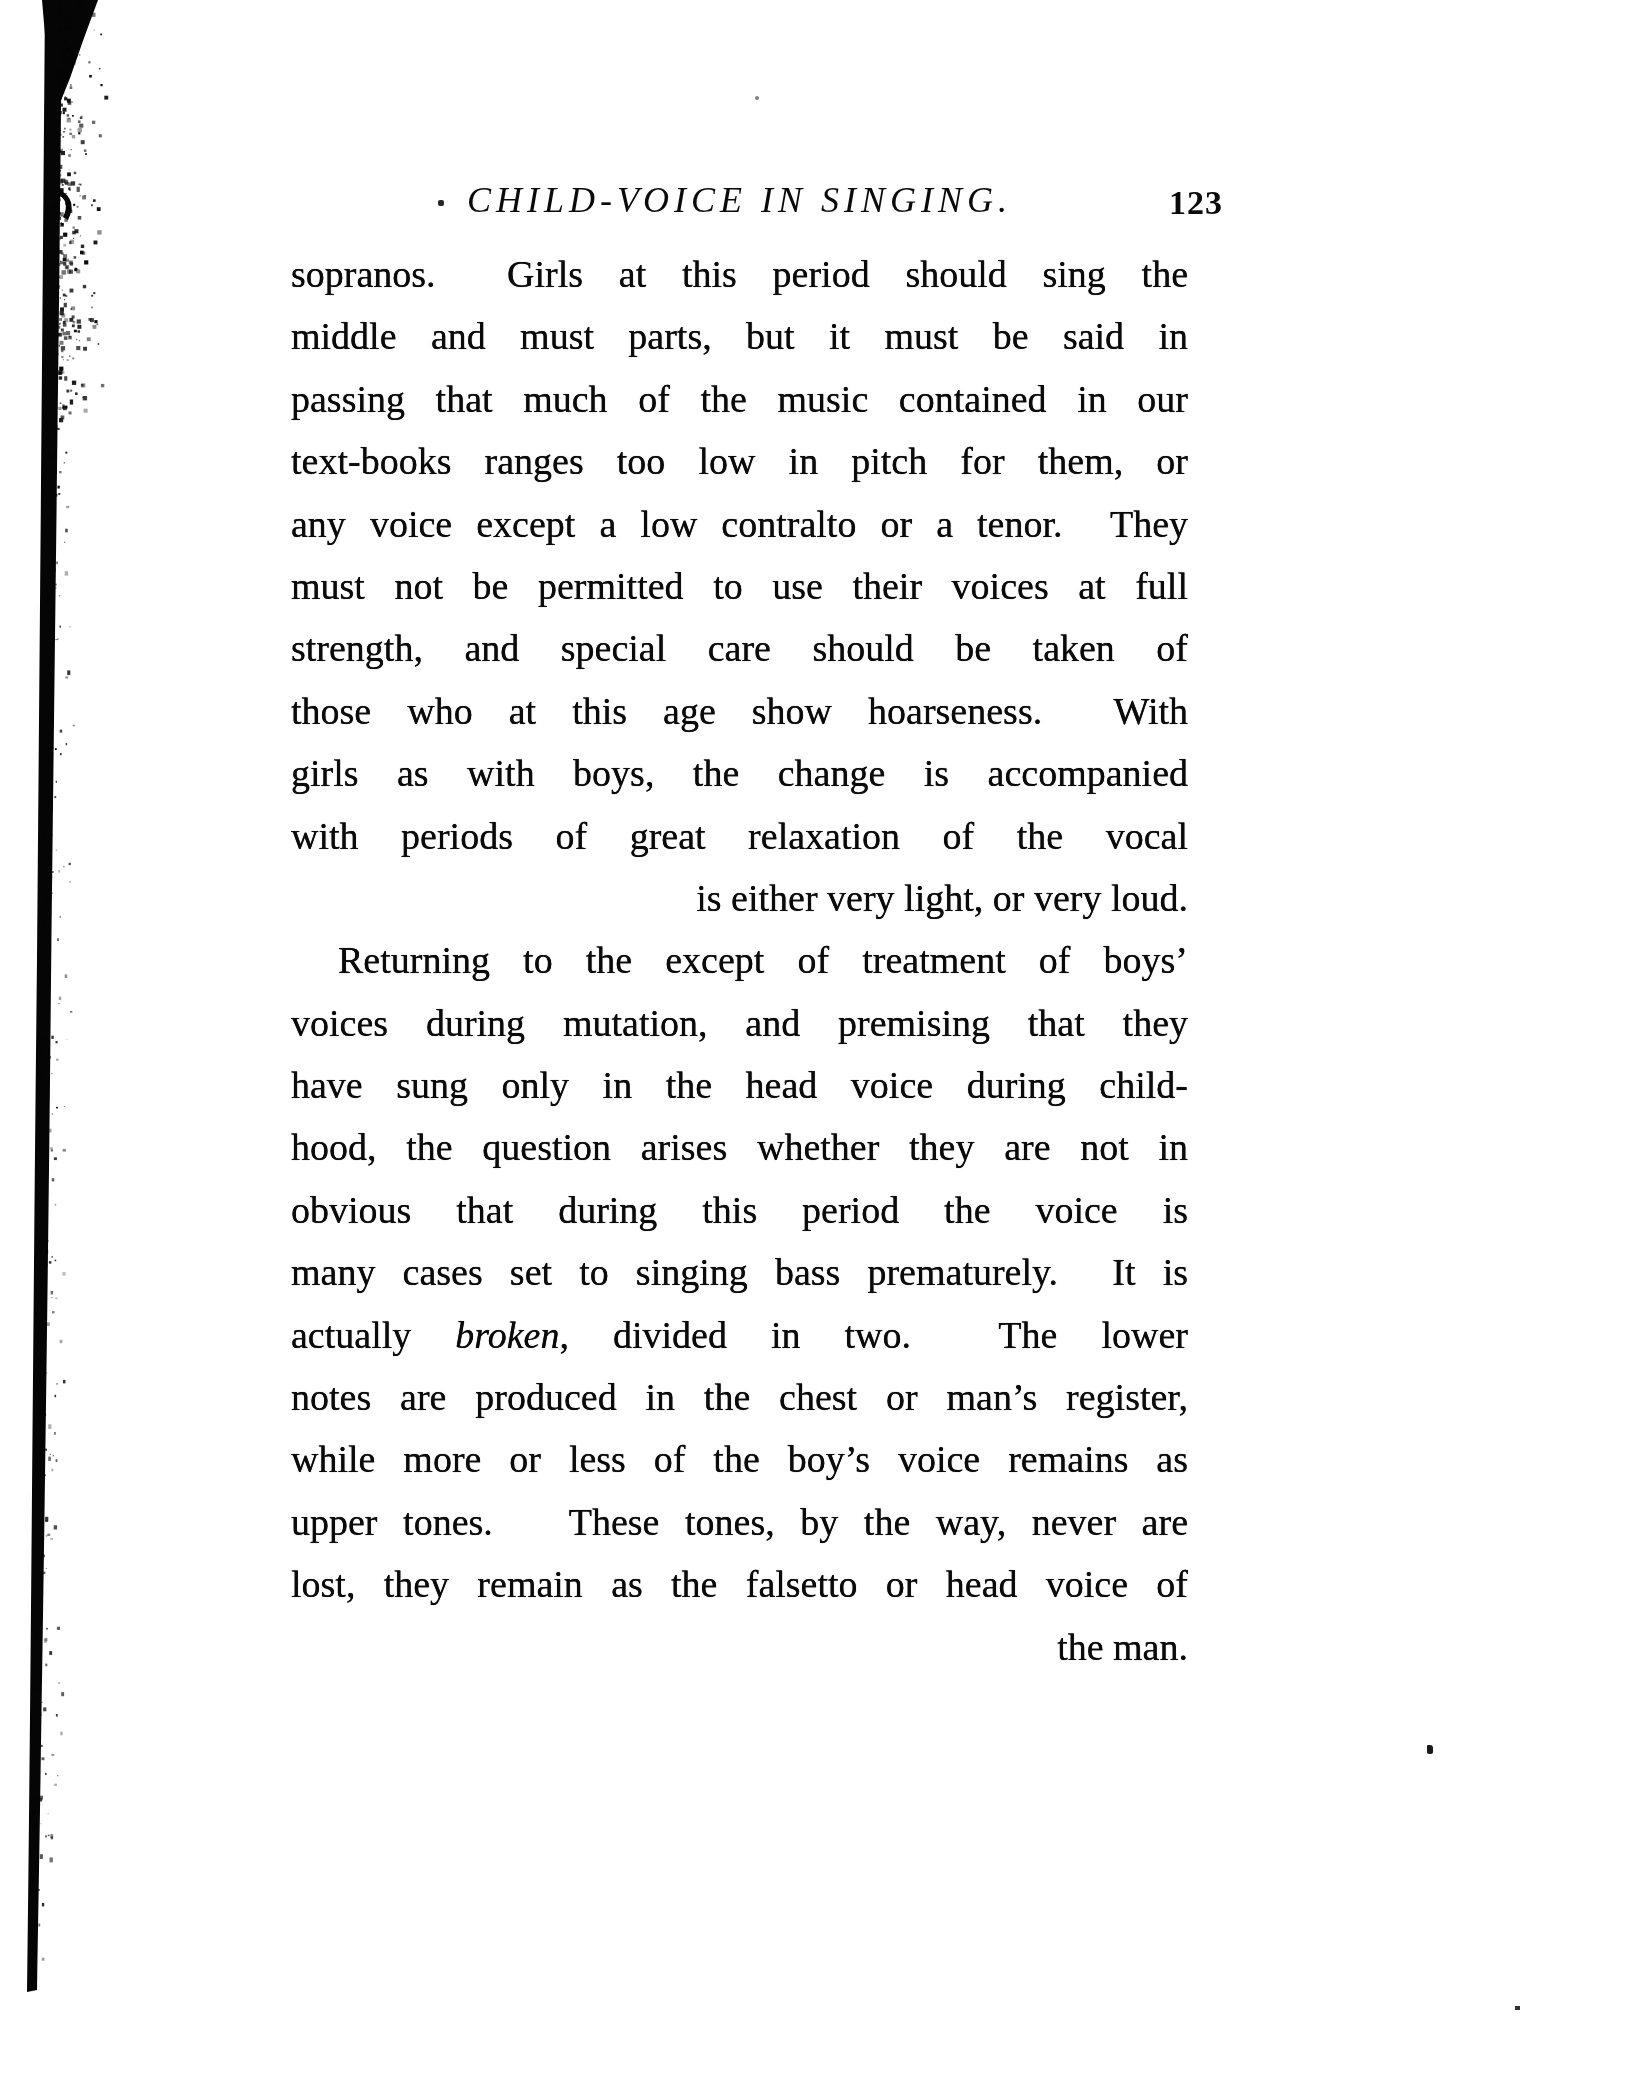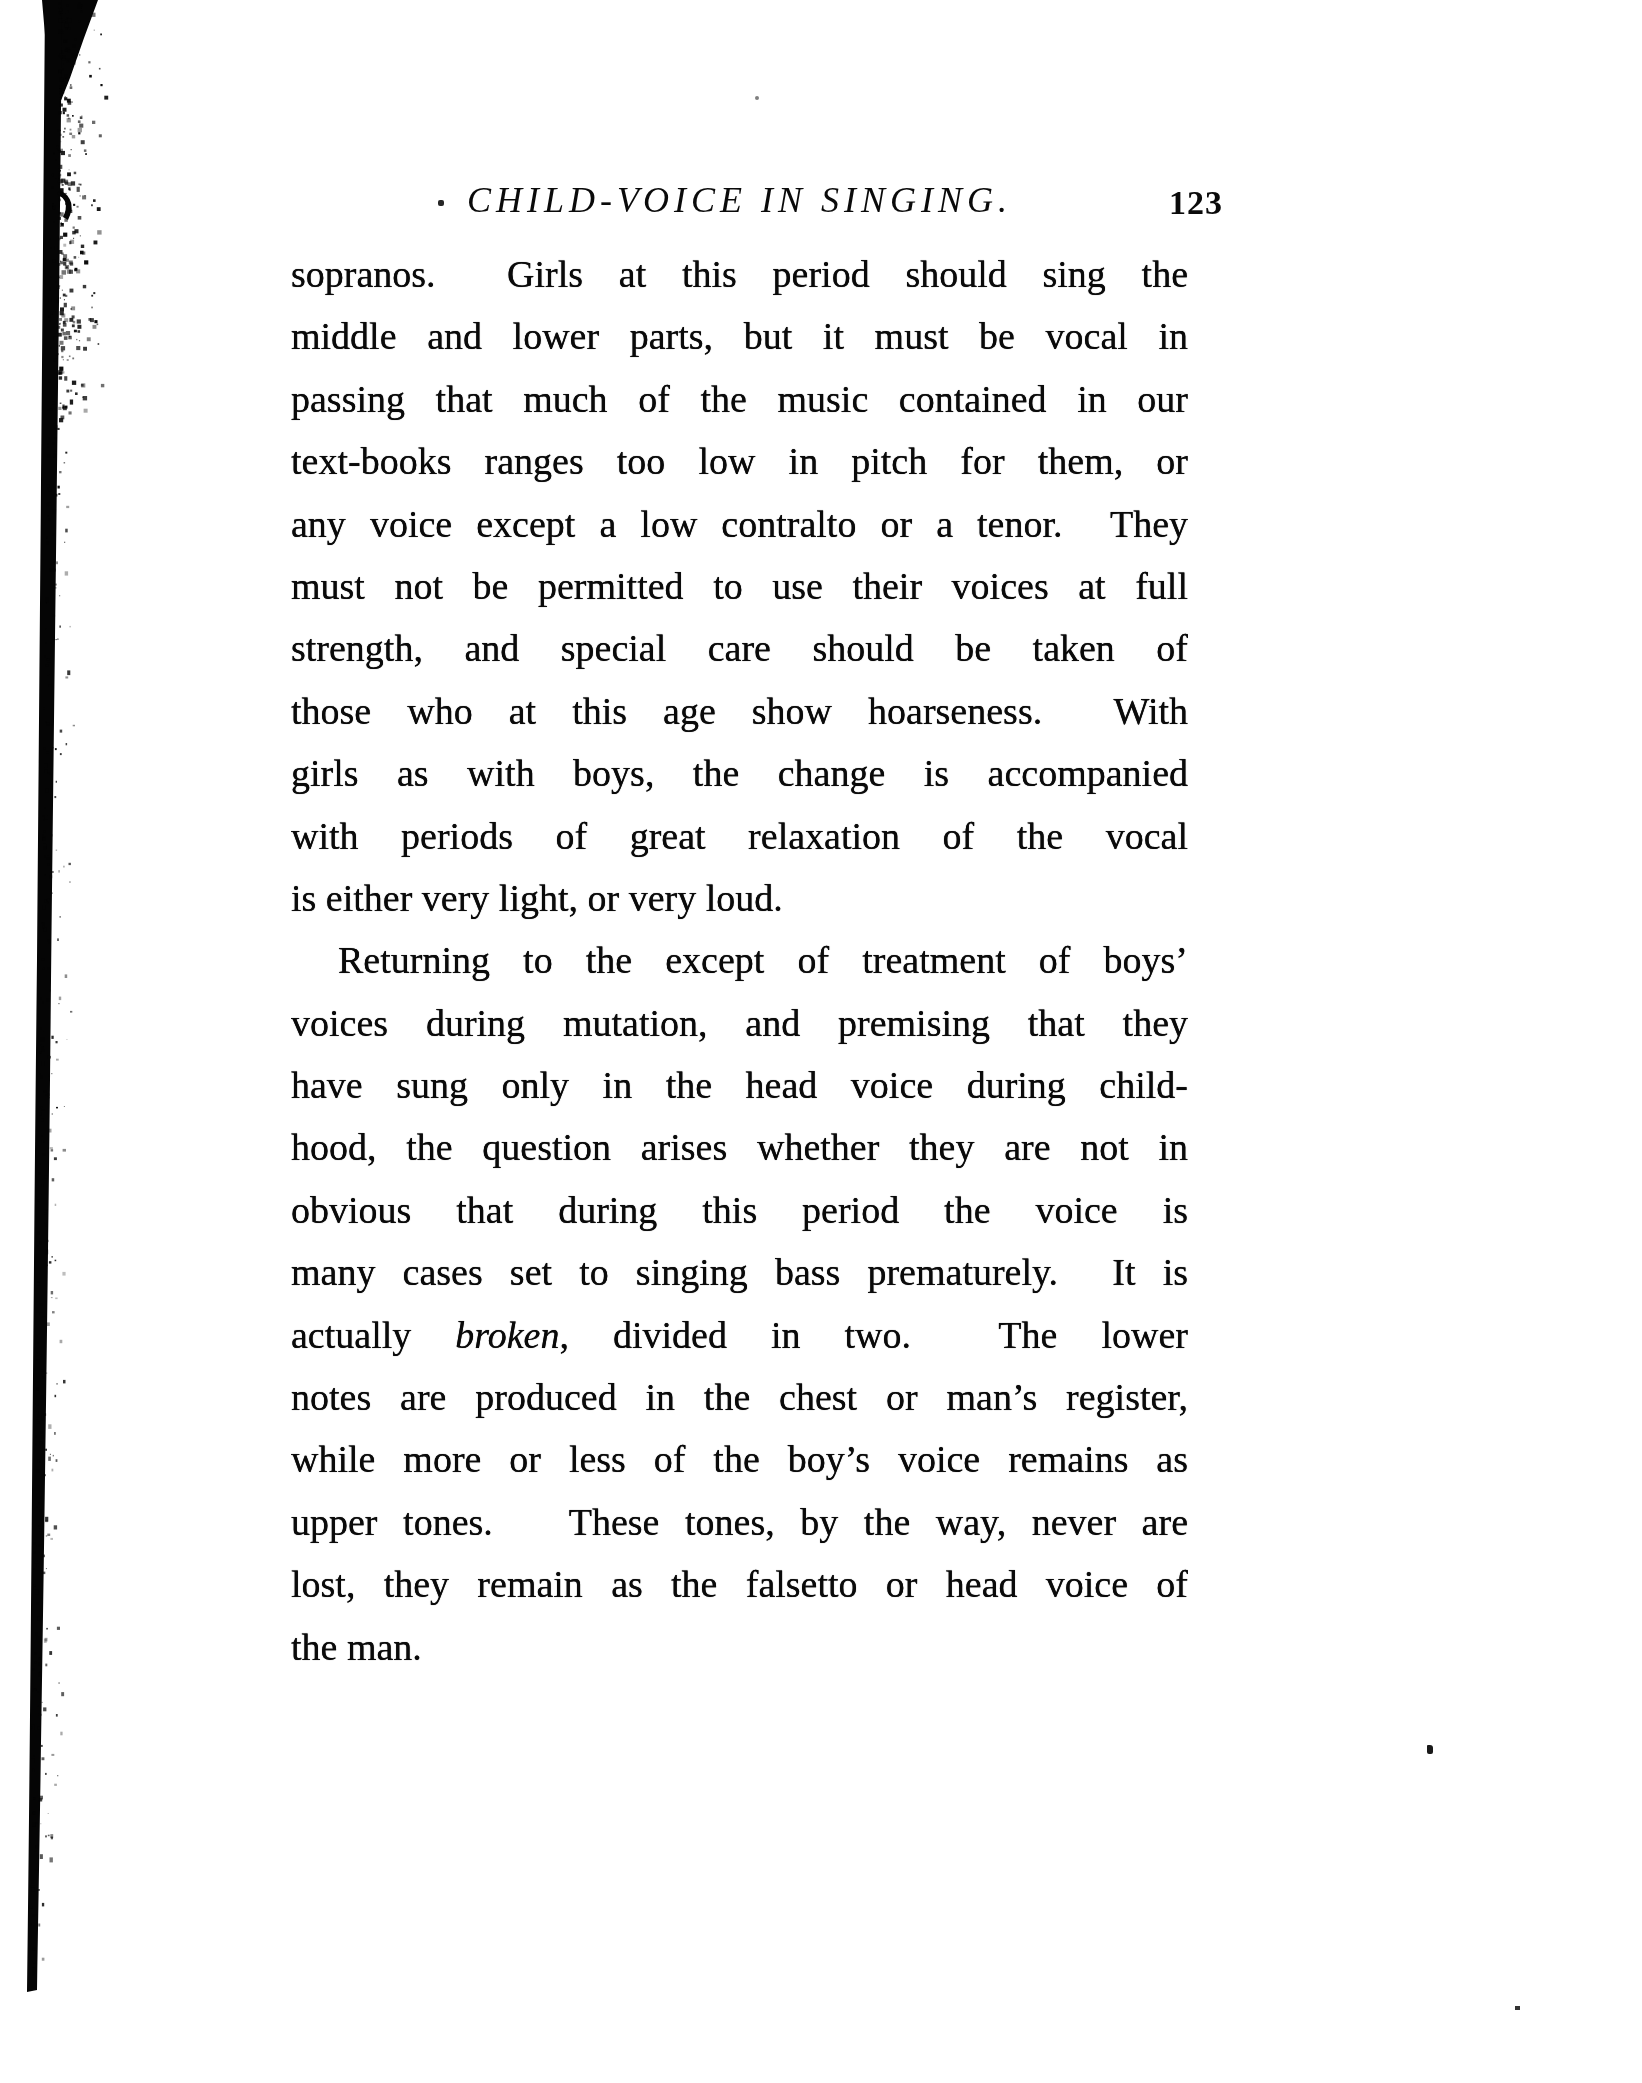--- a/index.html
+++ b/index.html
@@ -65,21 +65,21 @@
   .text-line.justified {
     text-align: justify;
   }
   .text-line.justified::after {
     content: "";
     display: inline-block;
     width: 100%;
     height: 0;
   }
   .text-line.plain {
-    text-align: left;
+    text-align: right;
   }
   .text-line.indented {
     text-indent: 47px;
   }
   
   .speck {
     position: absolute;
     background: #000;
     pointer-events: none;
   }
@@ -781,21 +781,21 @@
         <rect x="66.2" y="505.8" width="3.0" height="2.3" opacity="0.38"></rect>
       </g>
   </svg>
 
   <div class="running-header">CHILD-VOICE IN SINGING.</div>
   <div class="folio">123</div>
 
   <div class="body-text">
       <div>
         <div class="text-line justified"><span>sopranos.  Girls at this period should sing the</span></div>
-        <div class="text-line justified"><span>middle and lower parts, but it must be vocal in</span></div>
+        <div class="text-line justified"><span>middle and must parts, but it must be said in</span></div>
         <div class="text-line justified"><span>passing that much of the music contained in our</span></div>
         <div class="text-line justified"><span>text-books ranges too low in pitch for them, or</span></div>
         <div class="text-line justified"><span>any voice except a low contralto or a tenor.  They</span></div>
         <div class="text-line justified"><span>must not be permitted to use their voices at full</span></div>
         <div class="text-line justified"><span>strength, and special care should be taken of</span></div>
         <div class="text-line justified"><span>those who at this age show hoarseness.  With</span></div>
         <div class="text-line justified"><span>girls as with boys, the change is accompanied</span></div>
         <div class="text-line justified"><span>with periods of great relaxation of the vocal</span></div>
         <div class="text-line plain"><span>is either very light, or very loud.</span></div>
       </div>

